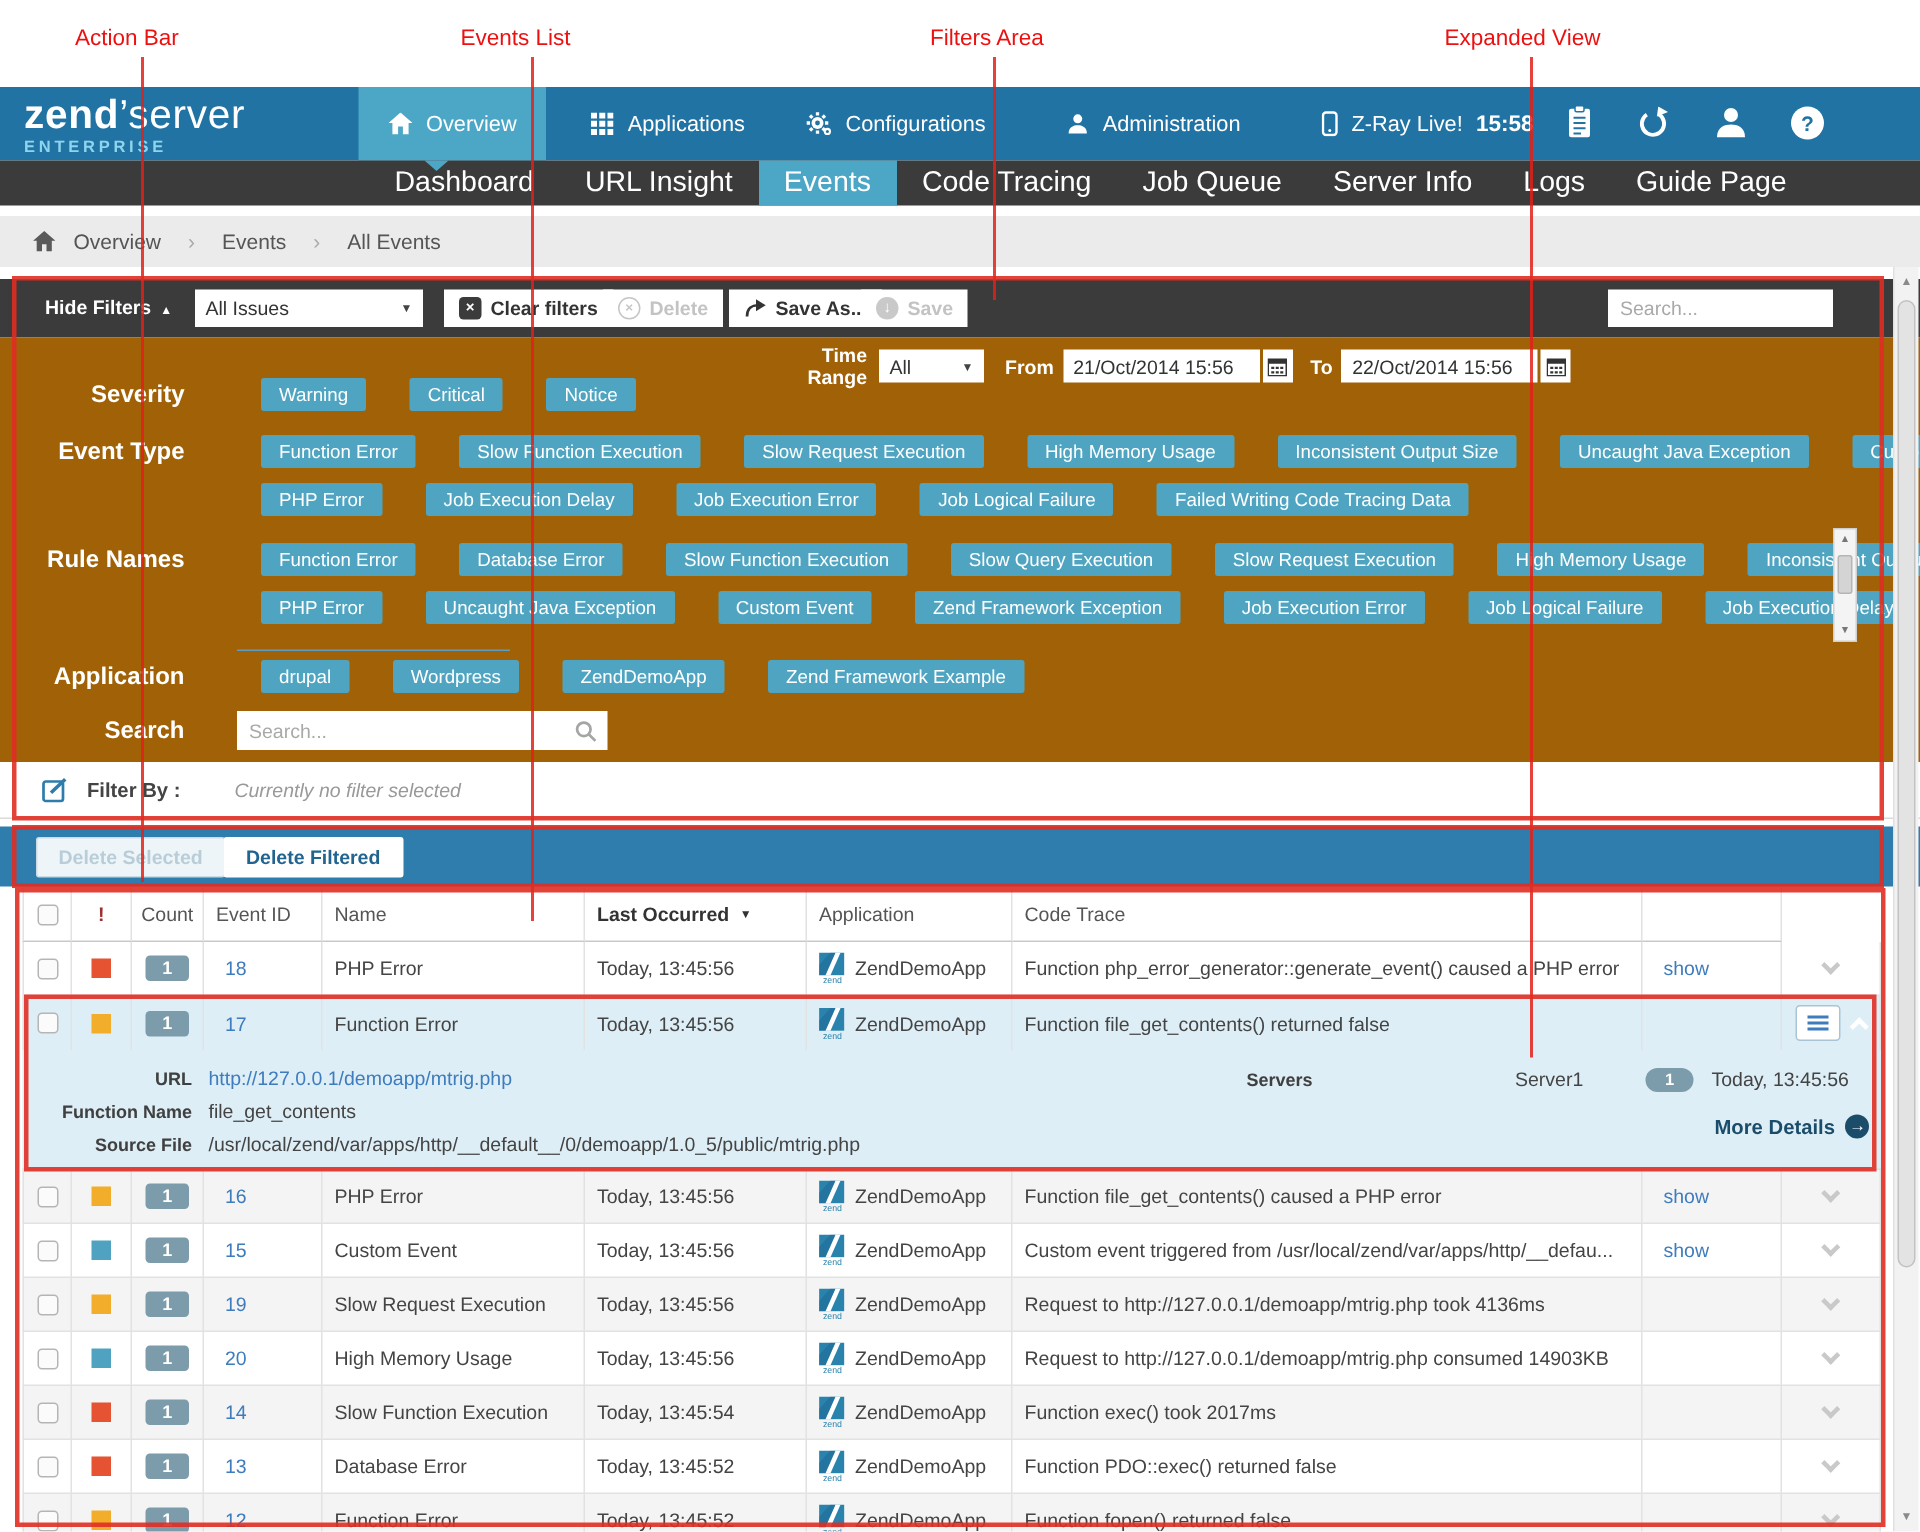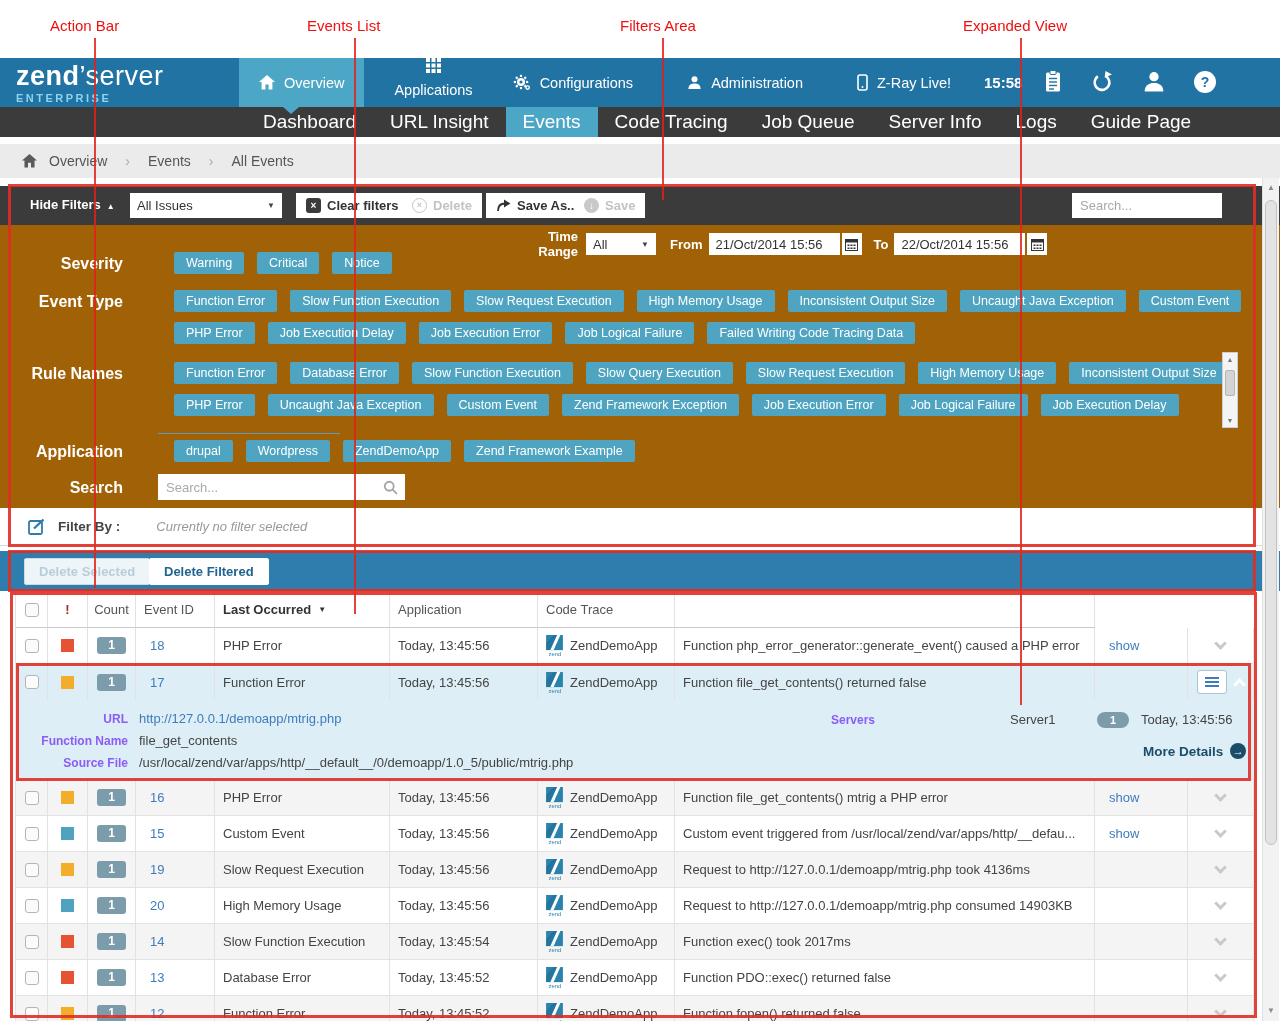--- a/index.html
+++ b/index.html
@@ -52,21 +52,21 @@
   .ic-savedown { width:15px; height:15px; background:#c9c9c9; color:#fff; border-radius:50%;
     font-size:10px; line-height:15px; text-align:center; font-weight:bold; }
   .searchwrap { position:absolute; display:flex; align-items:center; background:#fff; }
   .searchwrap input { border:none; outline:none; flex:1; font-size:13px; color:#555; padding:0 8px;
     font-family:"Liberation Sans",sans-serif; background:transparent; }
   .searchwrap input::placeholder { color:#a9a9a9; }
   .sw-top { left:1072px; top:7px; width:150px; height:25px; }
   
   .fpanel { position:absolute; left:0; top:225px; width:1280px; height:283px; background:#a16207; }
   .flabel { position:absolute; width:123px; text-align:right; color:#fff; font-weight:bold; font-size:16px; }
-  .chiprow { position:absolute; left:158px; display:flex; gap:13px;padding-left:16px; }
+  .chiprow { position:absolute; left:158px; display:flex; gap:29px;padding-left:16px; }
   .chip { height:22px; line-height:22px; padding:0 12px; background:#4fa5c1; color:#fff;
     font-size:12.5px; border-radius:2px; cursor:pointer; white-space:nowrap; }
   .trrow { position:absolute; left:505px; top:4px; display:flex; align-items:center; }
   .trlabel { color:#fff; font-weight:bold; font-size:13px; }
   .datefield { width:131px; height:22px; background:#fff; border:none; font-size:13px; color:#333;
     padding:0 7px; font-family:"Liberation Sans",sans-serif; }
   .calbtn { width:20px; height:22px; background:#fff; margin-left:2px; display:flex; align-items:center;
     justify-content:center; cursor:pointer; }
   .rulesep { position:absolute; left:158px; top:208px; width:182px; height:1px; background:#5f9dbd; }
   .fsearch { position:absolute; left:158px; top:249px; width:247px; height:26px; }
@@ -120,21 +120,21 @@
   
   #exprow { position:absolute; left:0; top:664px; }
   #exprow .trow { background:#ddeef6; }
   #exprow .c { border-bottom:none; }
   .listbtn { width:30px; height:24px; background:#fff; border:1px solid #a9c4d4; border-radius:3px;
     display:flex; flex-direction:column; justify-content:center; align-items:center; gap:2px; cursor:pointer; }
   .listbtn i { display:block; width:14px; height:2px; background:#3e7cbe; }
   .chev.up { border-color:#fff; transform:rotate(-135deg); margin:4px 0 0 8px; }
   .detailpanel { position:absolute; left:15px; top:700px; width:1239px; height:80px; background:#ddeef6;
     border-bottom:1px solid #cfe0ea; }
-  .dlabel { position:absolute; width:105px; text-align:right; font-size:12px; font-weight:bold; color:#8b5cf6; }
+  .dlabel { position:absolute; width:105px; text-align:right; font-size:12px; font-weight:bold; color:#404040; }
   .dval { position:absolute; left:124px; font-size:13px; color:#444; }
   .srvpill { position:absolute; left:1082px; top:12px; width:32px; height:16px; background:#7d9cab; color:#fff;
     border-radius:8px; font-size:11px; font-weight:bold; text-align:center; line-height:16px; }
   .moredetails { position:absolute; left:1128px; top:43px; display:flex; align-items:center; gap:7px;
     color:#1b4d6b; font-size:13.5px; font-weight:bold; cursor:pointer; }
   .md-ic { width:16px; height:16px; border-radius:50%; background:#1b4d6b; color:#fff; font-size:11px;
     line-height:16px; text-align:center; }
   
   .vscroll { position:absolute; left:1262px; top:178px; width:17px; height:843px; background:#f2f2f2;
     border-left:1px solid #e0e0e0; }
@@ -160,21 +160,21 @@
   </div>
   <div class="mainnav">
     <div class="navitem active">
       <span class="ig">
         <svg width="16" height="15" viewBox="0 0 16 15">
             <path d="M8 0 L16 7 H13.4 V14.5 H9.6 V9.4 H6.4 V14.5 H2.6 V7 H0 Z" fill="#fff"></path>
           </svg>
       </span>
       <span>Overview</span>
     </div>
-    <div class="navitem" style="margin-left:10px;flex-direction:column;">
+    <div class="navitem" style="margin-left:10px;">
       <span class="ig">
         <svg width="15" height="15" viewBox="0 0 15 15" fill="#fff">
             <rect x="0" y="0" width="4" height="4"></rect>
             <rect x="5.5" y="0" width="4" height="4"></rect>
             <rect x="11" y="0" width="4" height="4"></rect>
             <rect x="0" y="5.5" width="4" height="4"></rect>
             <rect x="5.5" y="5.5" width="4" height="4"></rect>
             <rect x="11" y="5.5" width="4" height="4"></rect>
             <rect x="0" y="11" width="4" height="4"></rect>
             <rect x="5.5" y="11" width="4" height="4"></rect>
@@ -462,20 +462,21 @@
   <button class="abtn enabled" style="left:149px;">Delete Filtered</button>
 </div>
 
 <div class="thead">
   <div class="hc center">
       <span class="checkbox"></span>
     </div>
   <div class="hc center alertcol">!</div>
   <div class="hc center">Count</div>
   <div class="hc">Event ID</div>
+  <div class="hc">Name</div>
   <div class="hc bold">
       <span>Last Occurred</span>
       <span class="sorttri">▼</span>
     </div>
   <div class="hc">Application</div>
   <div class="hc">Code Trace</div>
   <div class="hc"></div>
 </div>
 
 <div id="rows-a">
@@ -593,21 +594,21 @@
       <span class="applogo ig">
         <svg width="17" height="21" viewBox="0 0 20 25">
             <rect x="0" y="0" width="20" height="18" fill="#2a83ad"></rect>
             <polygon points="5,18 13,0 17,0 9,18" fill="#fff"></polygon>
             <polygon points="0,18 0,10 9,0 13,0 5,18" fill="#1a6390" opacity="0.45"></polygon>
             <text x="3" y="24.5" font-size="7" fill="#2a83ad" font-family="Liberation Sans, sans-serif">zend</text>
           </svg>
       </span>
       <span>ZendDemoApp</span>
     </div>
-    <div class="c" style="text-overflow:ellipsis;">Function file_get_contents() mtrig a PHP error</div>
+    <div class="c" style="text-overflow:ellipsis;">Function file_get_contents() caused a PHP error</div>
     <div class="c tracecell">
         <a class="lnk">show</a>
       </div>
     <div class="c center">
         <span class="chev"></span>
       </div>
   </div>
 
   <div class="trow">
     <div class="c center">

